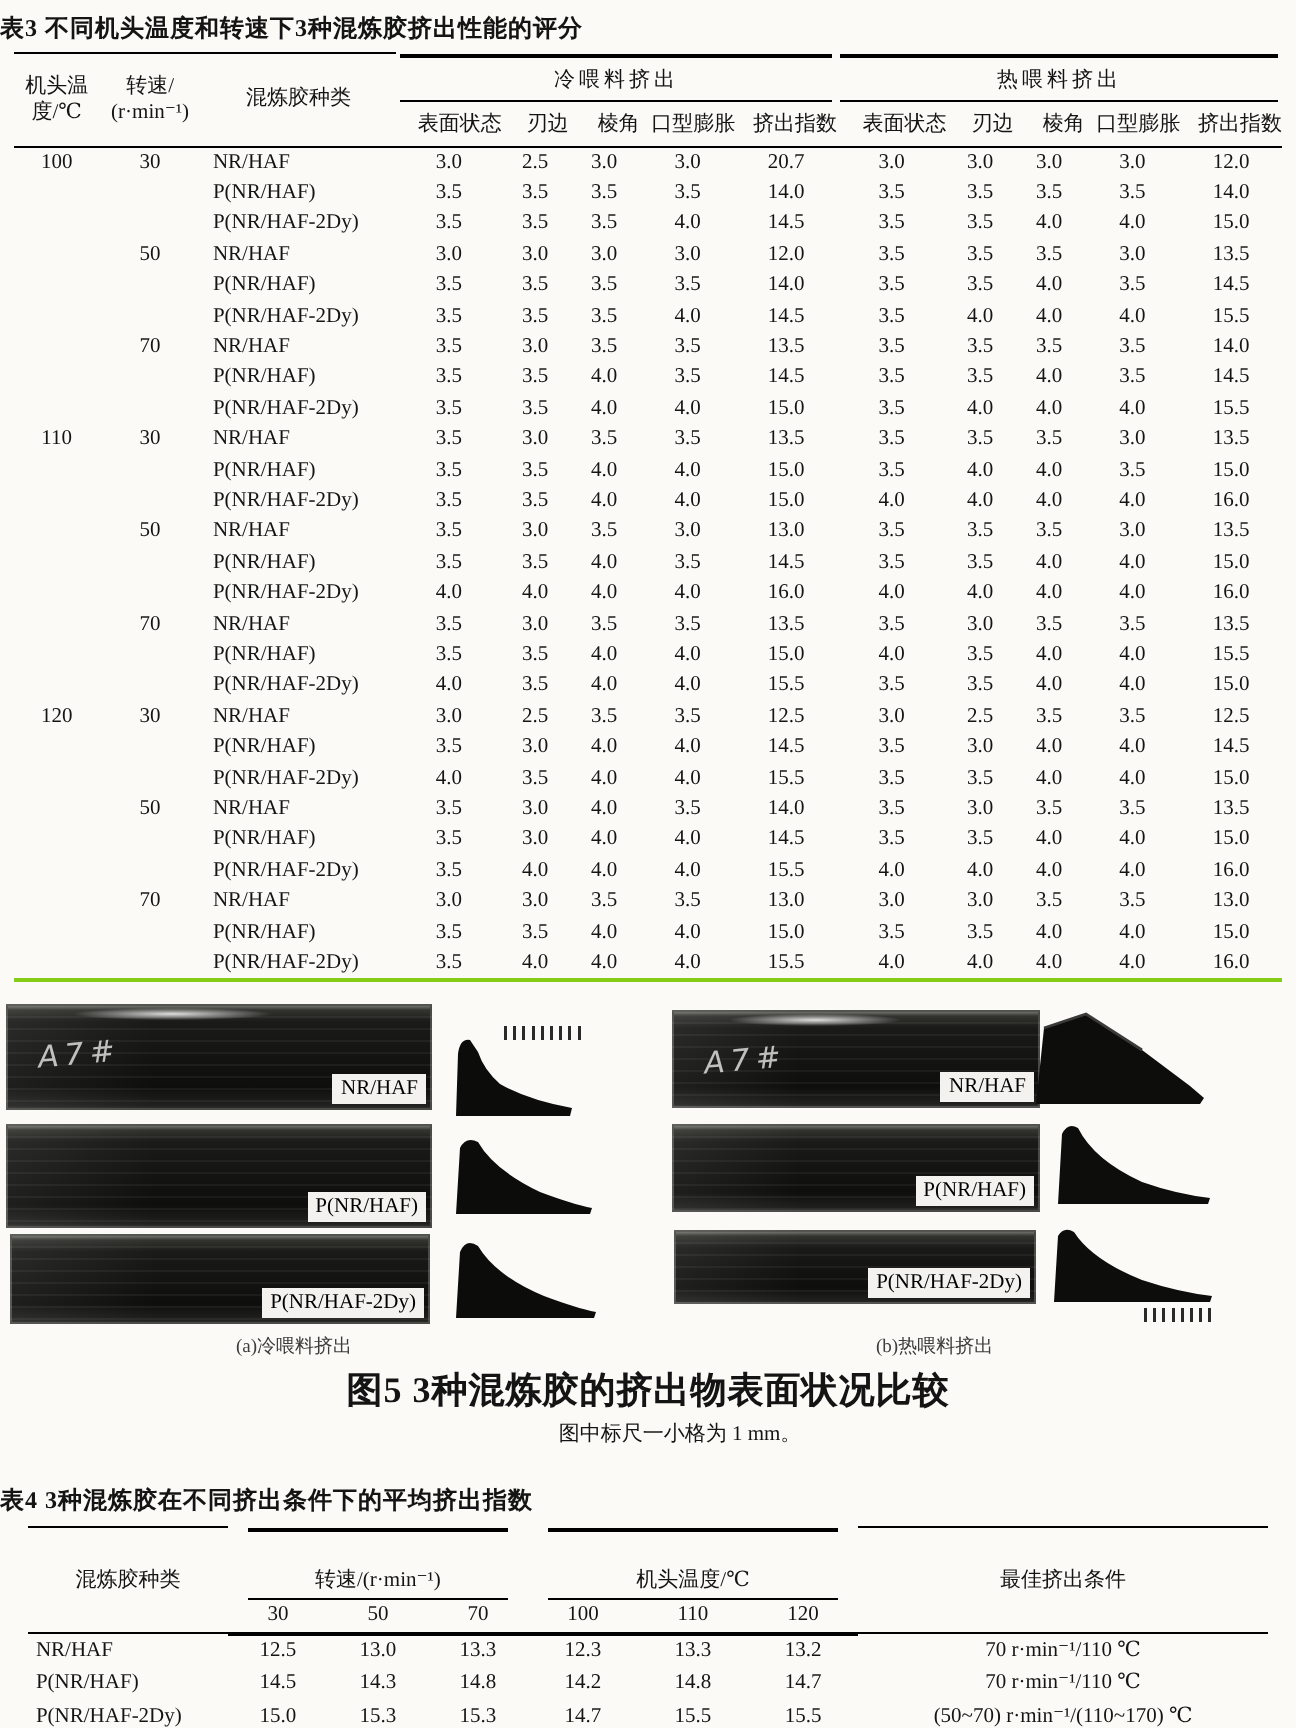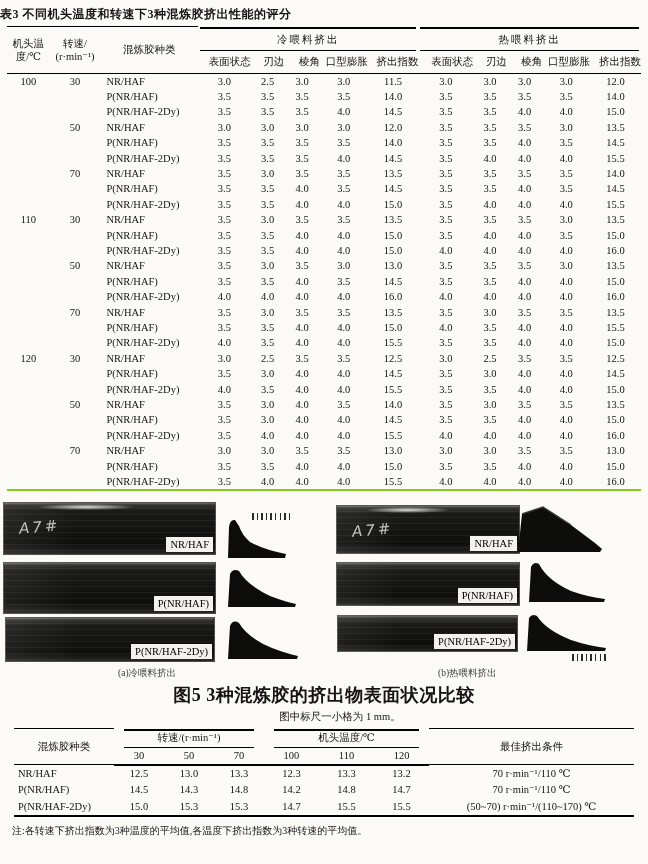--- a/index.html
+++ b/index.html
@@ -77,21 +77,21 @@
   .t4-title{margin-top:12px;}
   table.t4{
     width:620px;margin:4px auto 0;border-collapse:collapse;table-layout:fixed;
     border-bottom:2px solid #000;font-size:10.5px;
   }
   .t4 th{font-weight:normal;padding:0;font-size:10.5px;}
   .t4 th.side{border-top:1px solid #000;border-bottom:1.2px solid #000;vertical-align:middle;}
   .t4 th.grp{vertical-align:top;}
   .t4 th.grp .grp-box{
     display:block;margin:0 10px;border-top:2.2px solid #000;border-bottom:1px solid #000;
-    padding:0 0 2px;text-align:center;
+    padding:17px 0 2px;text-align:center;
   }
   .t4 tr.sub th{border-bottom:2px solid #000;padding:2px 0 3px;text-align:center;}
   .t4 tbody td{text-align:center;height:16.5px;line-height:16.5px;padding:0;white-space:nowrap;}
   .t4 tbody td.al{text-align:left;padding-left:4px;}
 
   .note{font-size:10px;margin:7px 0 0 12px;}
 </style>
 </head>
 <body>
 
@@ -146,21 +146,21 @@
     </thead>
     <tbody id="t3-body">
         <tr>
           <td>100</td>
           <td>30</td>
           <td class="al">NR/HAF</td>
           <td>3.0</td>
           <td>2.5</td>
           <td>3.0</td>
           <td>3.0</td>
-          <td>11.5</td>
+          <td>20.7</td>
           <td>3.0</td>
           <td>3.0</td>
           <td>3.0</td>
           <td>3.0</td>
           <td>12.0</td>
         </tr>
         <tr>
           <td></td>
           <td></td>
           <td class="al">P(NR/HAF)</td>
@@ -601,20 +601,21 @@
     <div class="ruler" style="left:572px;top:157px;width:36px;"></div>
   </div>
 
   <div class="fig-caps">
     <span class="cap-a">(a)冷喂料挤出</span>
     <span class="cap-b">(b)热喂料挤出</span>
   </div>
   <div class="fig-title">图5  3种混炼胶的挤出物表面状况比较</div>
   <div class="fig-sub">图中标尺一小格为 1 mm。</div>
 
+  <div class="tbl-title t4-title">表4  3种混炼胶在不同挤出条件下的平均挤出指数</div>
 
   <table class="t4">
     <colgroup>
       <col style="width:100px">
       <col style="width:50px">
         <col style="width:50px">
         <col style="width:50px">
       <col style="width:55px">
         <col style="width:55px">
         <col style="width:55px">

